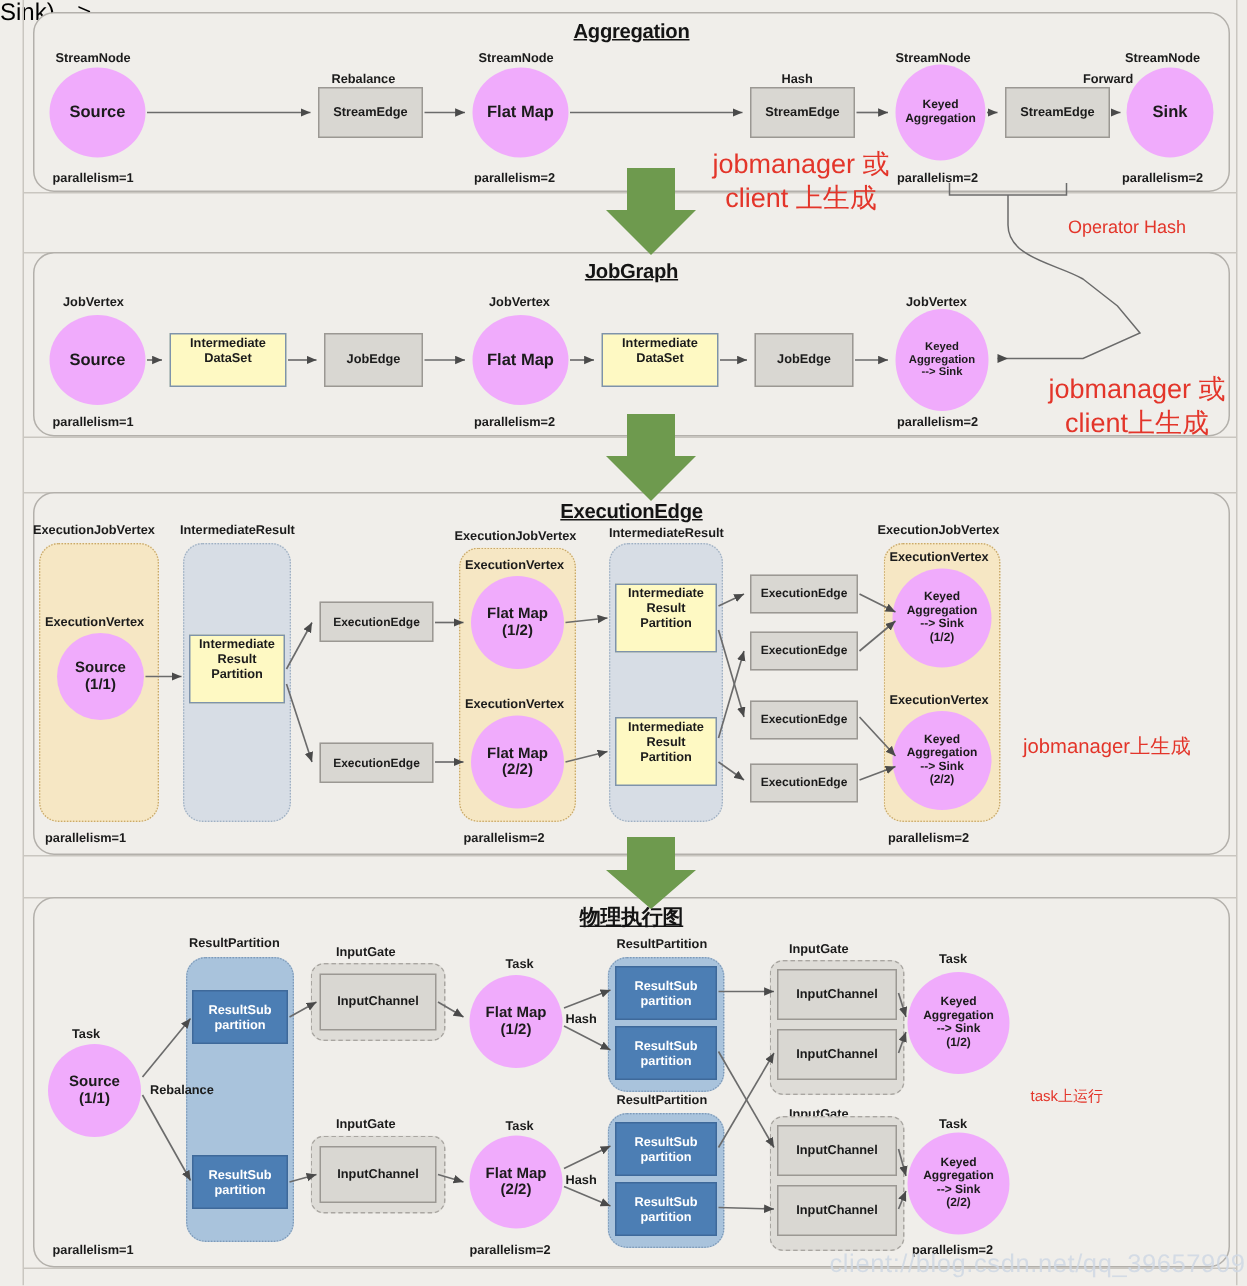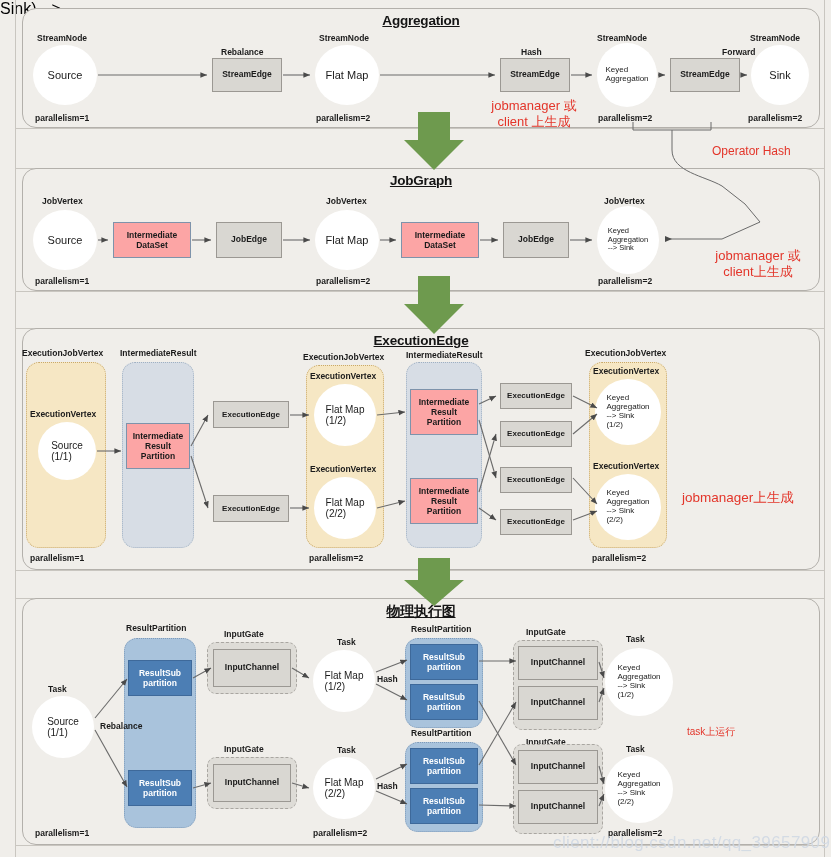--- a/index.html
+++ b/index.html
@@ -32,50 +32,50 @@
     font-size: 13.5px;
     font-weight: bold;
     color: #141414;
     text-decoration: underline;
     letter-spacing: -0.2px;
   }
   .stage-title.cjk { font-size: 14px; }
 
   .ellipse {
     position: absolute;
-    background: #ffffff;
+    background: #f0abfc;
     border-radius: 50%;
     display: flex;
     align-items: center;
     justify-content: center;
-    font-weight: normal;
+    text-align: center;
+    font-weight: bold;
     color: #1b1b1b;
     line-height: 1.12;
   }
 
   .greybox {
     position: absolute;
     background: #d9d7d2;
     border: 1px solid #9b9893;
     display: flex;
     align-items: center;
     justify-content: center;
     text-align: center;
     font-size: 8.5px;
     font-weight: bold;
     color: #1b1b1b;
     line-height: 1.15;
   }
 
   .bluebox {
     position: absolute;
-    background: #fca5a5;
+    background: #fef9c3;
     border: 1px solid #7e93ab;
     display: flex;
-    align-items: center;
     justify-content: center;
     text-align: center;
     font-size: 8.5px;
     font-weight: bold;
     color: #1b1b1b;
     line-height: 1.2;
   }
 
   
   .darkblue {
@@ -140,21 +140,21 @@
     font-size: 8.5px;
     font-weight: bold;
     color: #1b1b1b;
     white-space: nowrap;
     background: transparent;
   }
 
   .annot {
     position: absolute;
     color: #e3352a;
-    font-size: 13px;
+    font-size: 18px;
     line-height: 1.25;
     white-space: nowrap;
   }
   .annot.ctr { text-align: center; }
 
   
   svg.wires {
     position: absolute;
     left: 0; top: 0;
     width: 831px; height: 857px;

